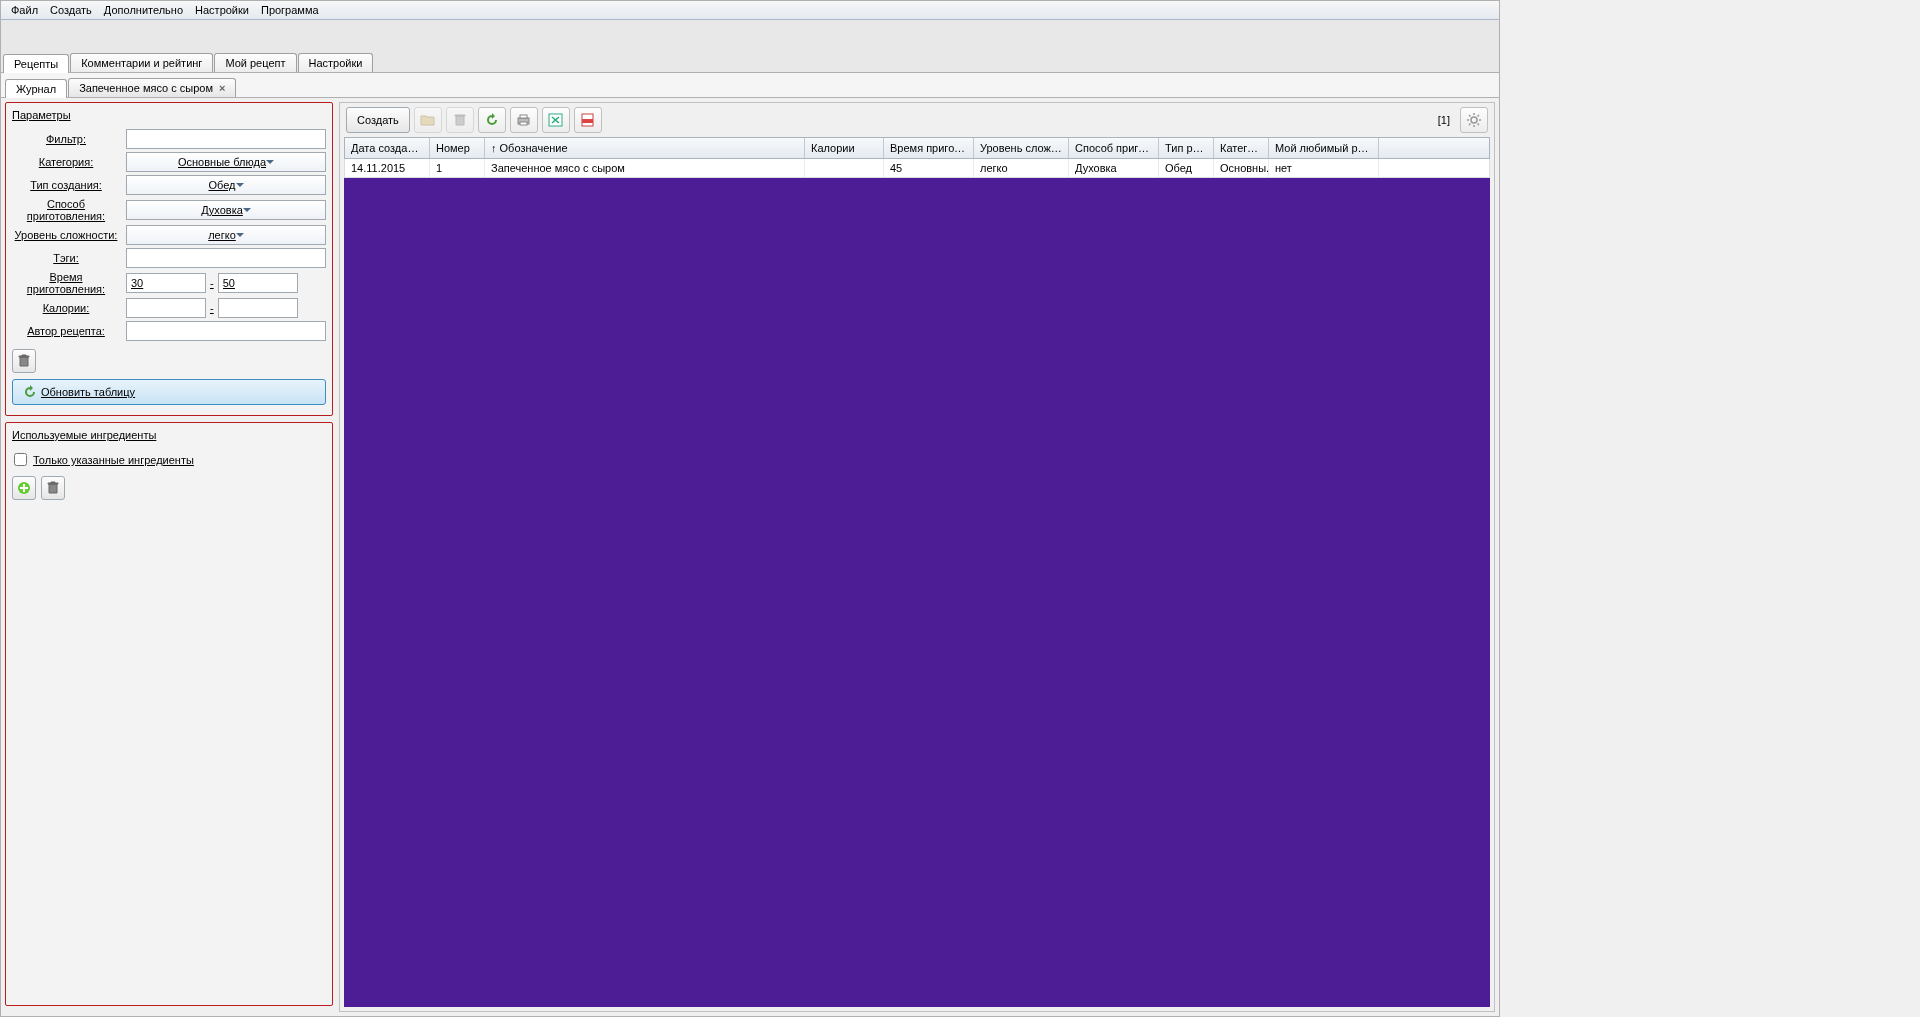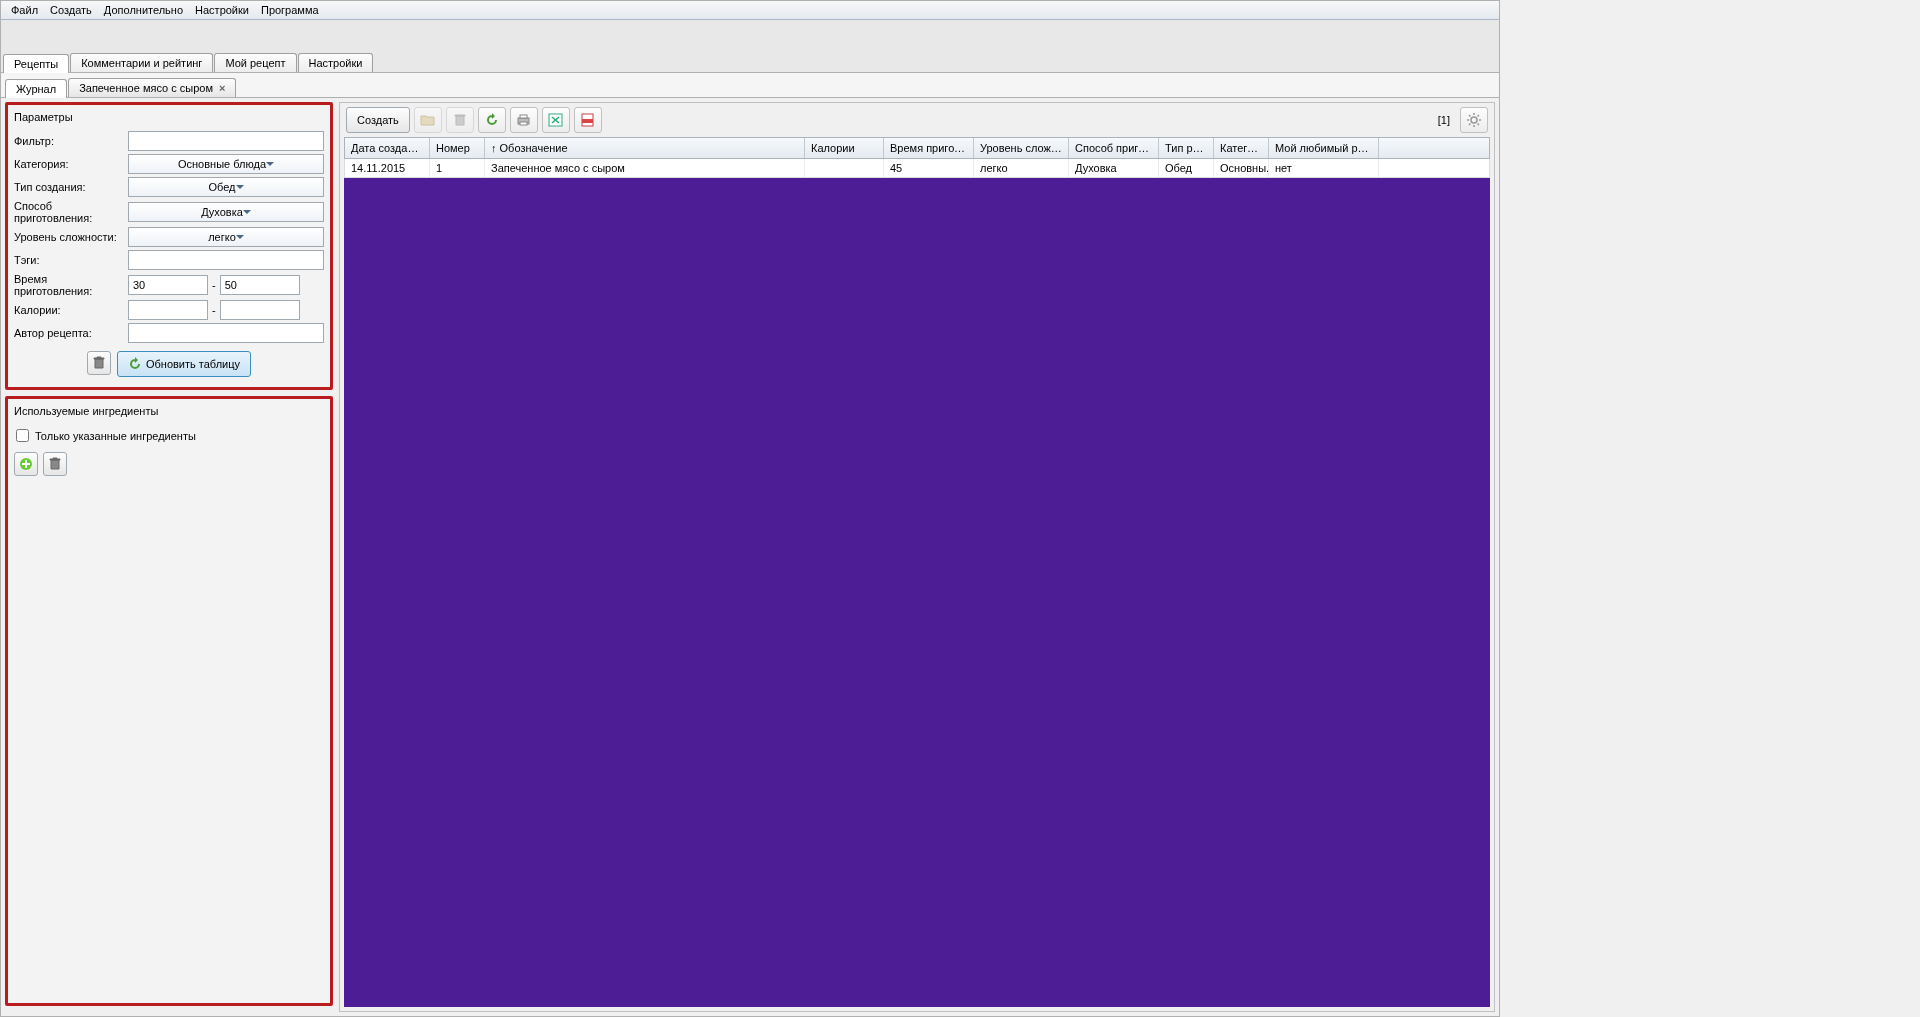--- a/index.html
+++ b/index.html
@@ -90,37 +90,38 @@
   gap: 6px;
   padding: 4px;
   overflow: hidden;
 }
 .left {
   width: 328px;
   display: flex;
   flex-direction: column;
 }
 .panel {
-  border: 3px solid #b91c1c;
+  border: 1px solid #b91c1c;
   background: #f3f3f3;
   border-radius: 2px;
   margin-bottom: 6px;
   padding: 4px 6px 10px;
+  text-decoration: underline;
 }
 .panel-title {
   padding: 2px 0 8px;
 }
 .form-row {
   display: flex;
   align-items: center;
   margin-bottom: 3px;
 }
 .form-label {
   width: 114px;
-  text-align: left;
+  text-align: center;
   padding-right: 6px;
 }
 .form-input, .form-select {
   flex: 1;
   height: 20px;
   border: 1px solid #a0a8b0;
   background: #fff;
   padding: 0 4px;
 }
 .form-select {
@@ -146,20 +147,21 @@
   width: 80px;
   height: 20px;
   border: 1px solid #a0a8b0;
   padding: 0 4px;
 }
 .btn-row {
   display: flex;
   justify-content: center;
   gap: 6px;
   margin-top: 8px;
+  flex-direction: column;
 }
 .icon-btn {
   width: 24px;
   height: 24px;
   border: 1px solid #a0a8b0;
   background: linear-gradient(#fdfdfd,#e6e6e6);
   border-radius: 3px;
   display: flex;
   align-items: center;
   justify-content: center;

